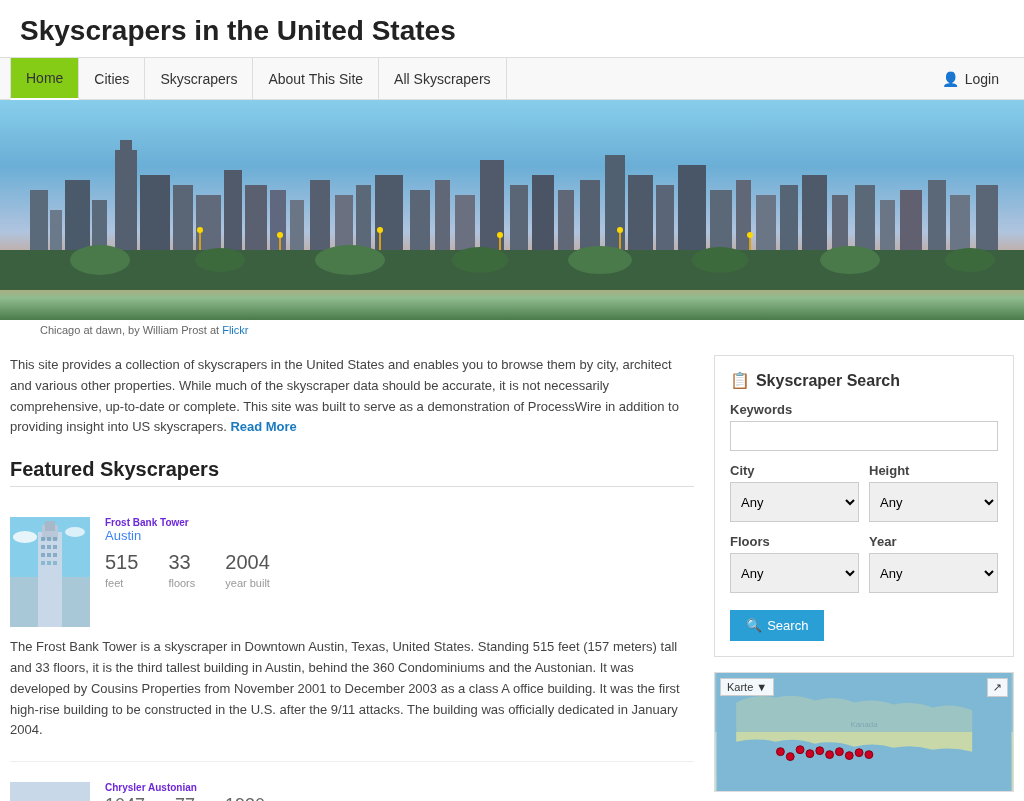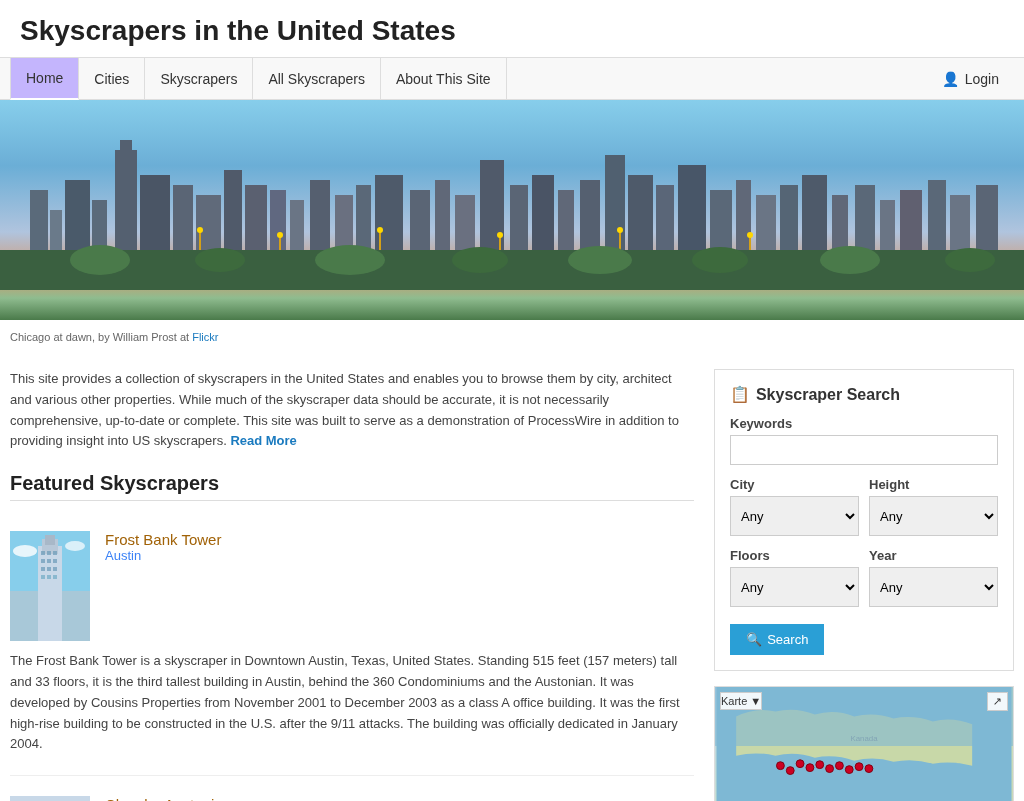--- a/index.html
+++ b/index.html
@@ -25,21 +25,21 @@
       padding: 12px 15px;
       cursor: pointer;
       font-size: 14px;
       color: #333;
       border-right: 1px solid #ddd;
       display: flex;
       align-items: center;
     }
     .nav-item:first-child { border-left: 1px solid #ddd; }
     .nav-item.active {
-      background: #c4b5fd;
+      background: #84cc16;
       border-bottom: 2px solid #fff;
       margin-bottom: -1px;
     }
 
     #login-btn {
       margin-left: auto;
       padding: 12px 15px;
       cursor: pointer;
       color: #333;
       display: flex;
@@ -57,21 +57,22 @@
 
     .sky-bg {
       position: absolute;
       top: 0; left: 0; right: 0; bottom: 0;
       background: linear-gradient(180deg, #87CEEB 0%, #6baed6 30%, #b0c4de 60%, #d4956a 80%, #8fbc8f 90%, #4a7a4a 100%);
     }
 
     #hero-caption {
       font-size: 11px;
       color: #666;
-      padding: 11px 10px;
+      padding: 4px 10px;
+      margin-left: 30px;
     }
 
     #hero-caption a { color: #1a7abf; text-decoration: none; }
 
     #main-container {
       display: flex;
       gap: 20px;
       padding: 15px 10px;
     }
 
@@ -122,23 +123,23 @@
       flex-shrink: 0;
       position: relative;
       overflow: hidden;
     }
 
     .skyscraper-info {
       flex: 1;
     }
 
     .skyscraper-name {
-      color: #a16207;
-      font-size: 15px;
-      font-weight: normal;
+      color: #6d28d9;
+      font-size: 10px;
+      font-weight: bold;
       cursor: pointer;
       text-decoration: none;
       display: block;
     }
 
     .skyscraper-city {
       color: #3b82f6;
       font-size: 13px;
       margin-bottom: 8px;
     }
@@ -259,21 +260,21 @@
       background: #7eb8d4;
       opacity: 0.6;
     }
 
     .map-control {
       position: absolute;
       top: 5px;
       left: 5px;
       background: rgba(255,255,255,0.9);
       border: 1px solid #ccc;
-      padding: 2px 0;
+      padding: 2px 6px;
       font-size: 11px;
       cursor: pointer;
       display: flex;
       align-items: center;
       gap: 3px;
     }
 
     .map-expand {
       position: absolute;
       top: 5px;
@@ -293,22 +294,22 @@
   </style>
 </head>
 <body>
 
 <div id="site-title">Skyscrapers in the United States</div>
 
 <div id="nav-bar">
   <div class="nav-item active">Home</div>
   <div class="nav-item">Cities</div>
   <div class="nav-item">Skyscrapers</div>
+  <div class="nav-item">About This Site</div>
   <div class="nav-item">All Skyscrapers</div>
-  <div class="nav-item">About This Site</div>
   <div id="login-btn">
     <span>👤</span>
     <span>Login</span>
   </div>
 </div>
 
 <div id="hero-image">
   <div class="sky-bg"></div>
 
   <svg style="position:absolute;bottom:30px;left:0;right:0;width:100%;height:160px;" viewBox="0 0 1024 160" preserveAspectRatio="xMidYMax meet">
@@ -425,20 +426,34 @@
             <rect x="37" y="44" width="4" height="4" fill="#7ab0c8" opacity="0.8"></rect>
             <rect x="43" y="44" width="4" height="4" fill="#7ab0c8" opacity="0.8"></rect>
 
             <ellipse cx="15" cy="20" rx="12" ry="6" fill="white" opacity="0.8"></ellipse>
             <ellipse cx="65" cy="15" rx="10" ry="5" fill="white" opacity="0.7"></ellipse>
           </svg>
         </div>
         <div class="skyscraper-info">
           <a class="skyscraper-name" href="#">Frost Bank Tower</a>
           <div class="skyscraper-city">Austin</div>
+          <div class="skyscraper-stats">
+            <div class="stat-item">
+              <span class="stat-value">515</span>
+              <span class="stat-label">feet</span>
+            </div>
+            <div class="stat-item">
+              <span class="stat-value">33</span>
+              <span class="stat-label">floors</span>
+            </div>
+            <div class="stat-item">
+              <span class="stat-value">2004</span>
+              <span class="stat-label">year built</span>
+            </div>
+          </div>
         </div>
       </div>
       <div class="skyscraper-desc">The Frost Bank Tower is a skyscraper in Downtown Austin, Texas, United States. Standing 515 feet (157 meters) tall and 33 floors, it is the third tallest building in Austin, behind the 360 Condominiums and the Austonian. It was developed by Cousins Properties from November 2001 to December 2003 as a class A office building. It was the first high-rise building to be constructed in the U.S. after the 9/11 attacks. The building was officially dedicated in January 2004.</div>
     </div>
 
     <div class="skyscraper-entry">
       <div style="display:flex; align-items:flex-start; gap:15px;">
         <div style="width:80px;height:30px;background:#c8d8e8;flex-shrink:0;"></div>
         <div>
           <a class="skyscraper-name" href="#">Chrysler Austonian</a>

